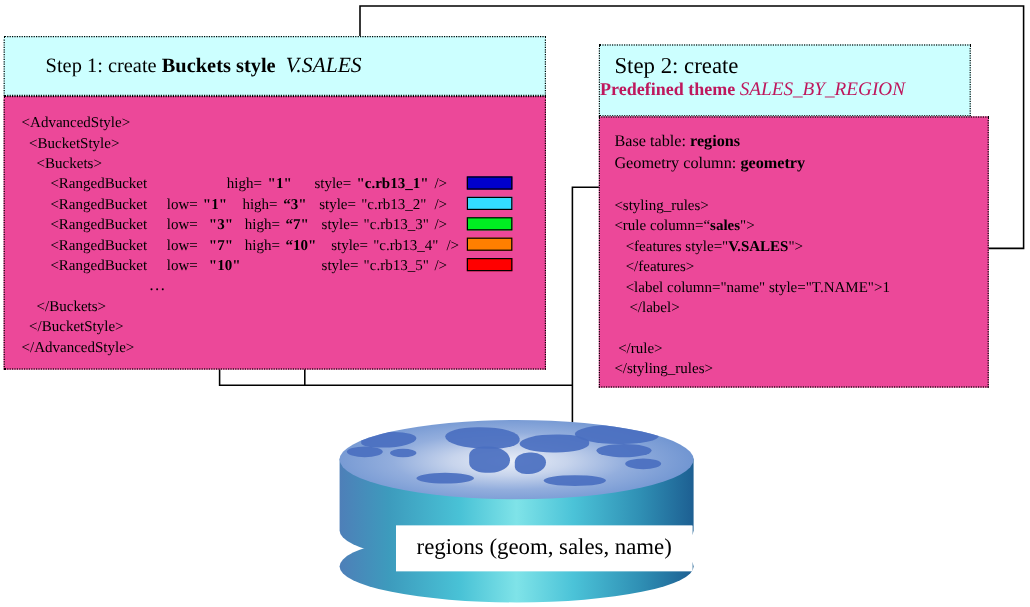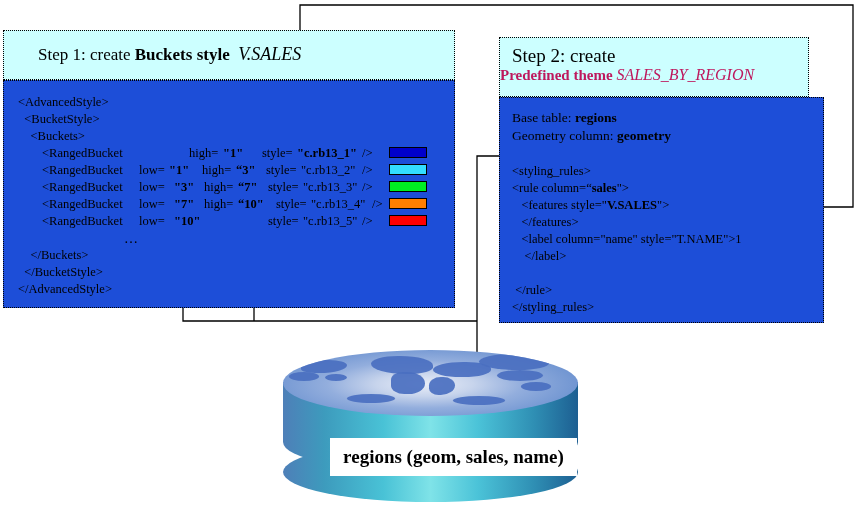--- a/index.html
+++ b/index.html
@@ -12,21 +12,21 @@
     width: 858px;
     height: 506px;
     background: #ffffff;
     overflow: hidden;
     font-family: "Liberation Serif", "DejaVu Serif", serif;
   }
 
   
   .panel {
     position: absolute;
-    background: #1d4ed8;
+    background: #ec4899;
     border: 1px dotted #000000;
     box-sizing: border-box;
   }
   .panel-header {
     position: absolute;
     background: #ccffff;
     border: 1px dotted #000000;
     box-sizing: border-box;
   }
 
@@ -80,21 +80,21 @@
   #step2-body .meta {
     position: absolute; left: 12px;
     font-size: 13.5px; color:#000; white-space: nowrap;
   }
   #step2-body .meta b { font-weight: bold; }
 
   
   #db {
     position: absolute;
     left: 283px; top: 350px;
-    width: 295px; height: 150px; font-weight: bold;
+    width: 295px; height: 150px;
   }
   #db-body {
     position: absolute;
     left: 0; top: 32px; width: 295px; height: 90px;
     background: linear-gradient(to right,
        #4e7fb8 0%, #3d9bbd 14%, #49c2d6 34%, #7fe3e8 50%,
        #4bc3d8 66%, #2f8fb4 85%, #1d5f92 100%);
     border-radius: 0 0 148px 148px / 0 0 30px 30px;
   }
   #db-bottom {

